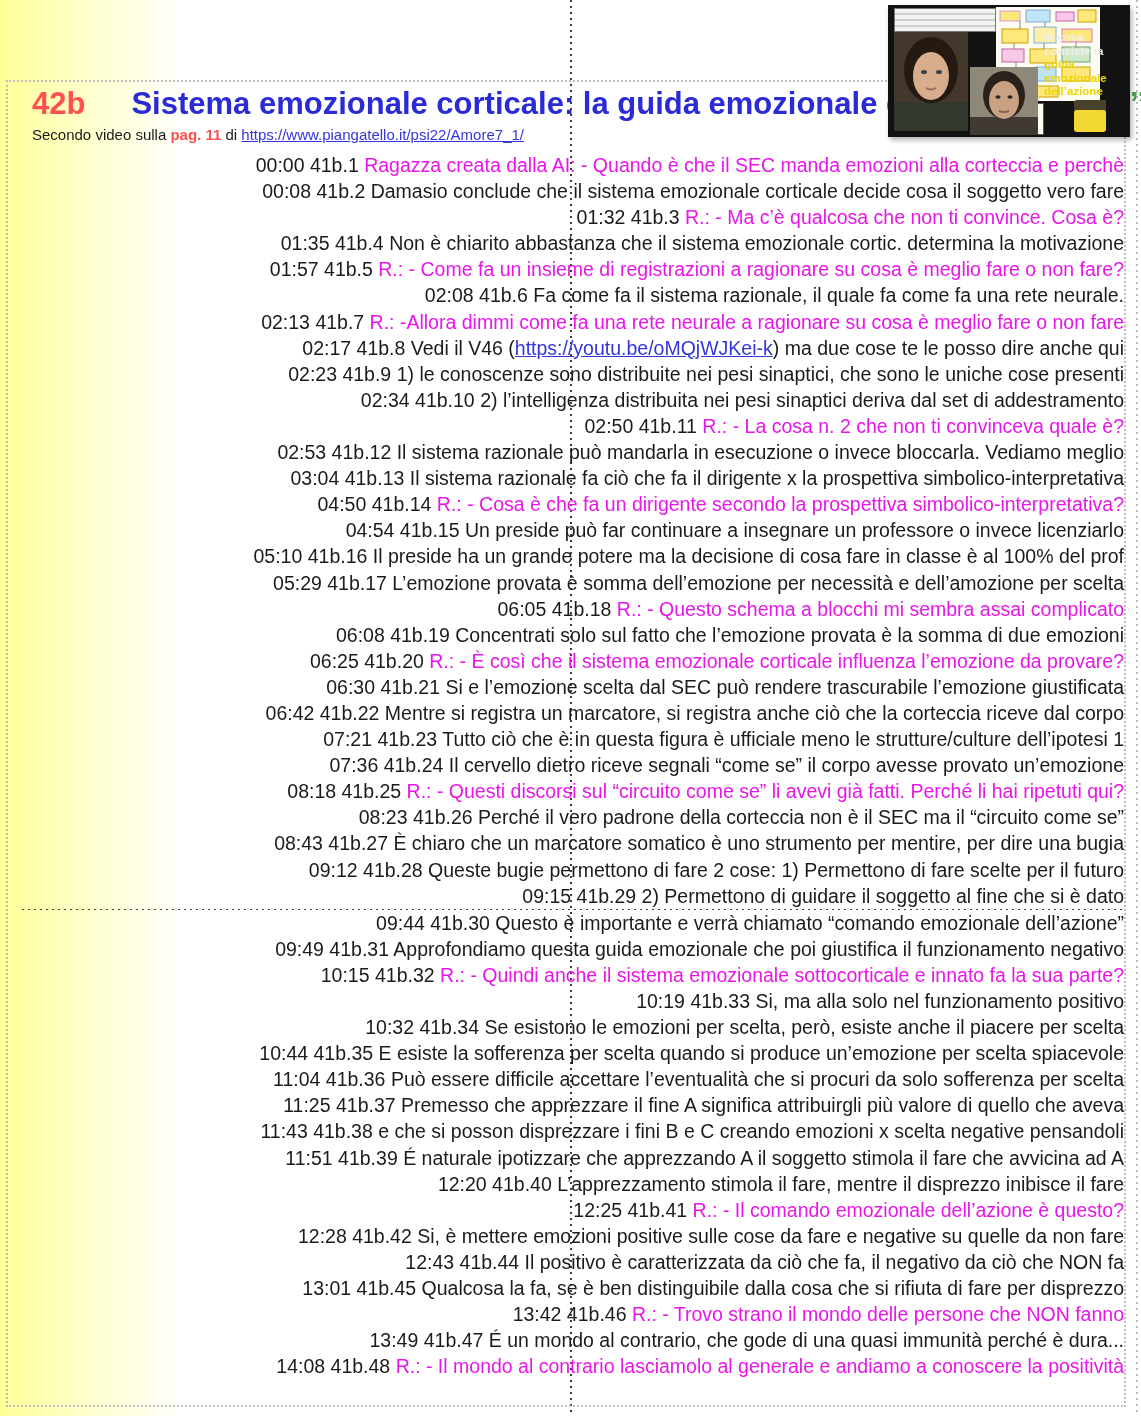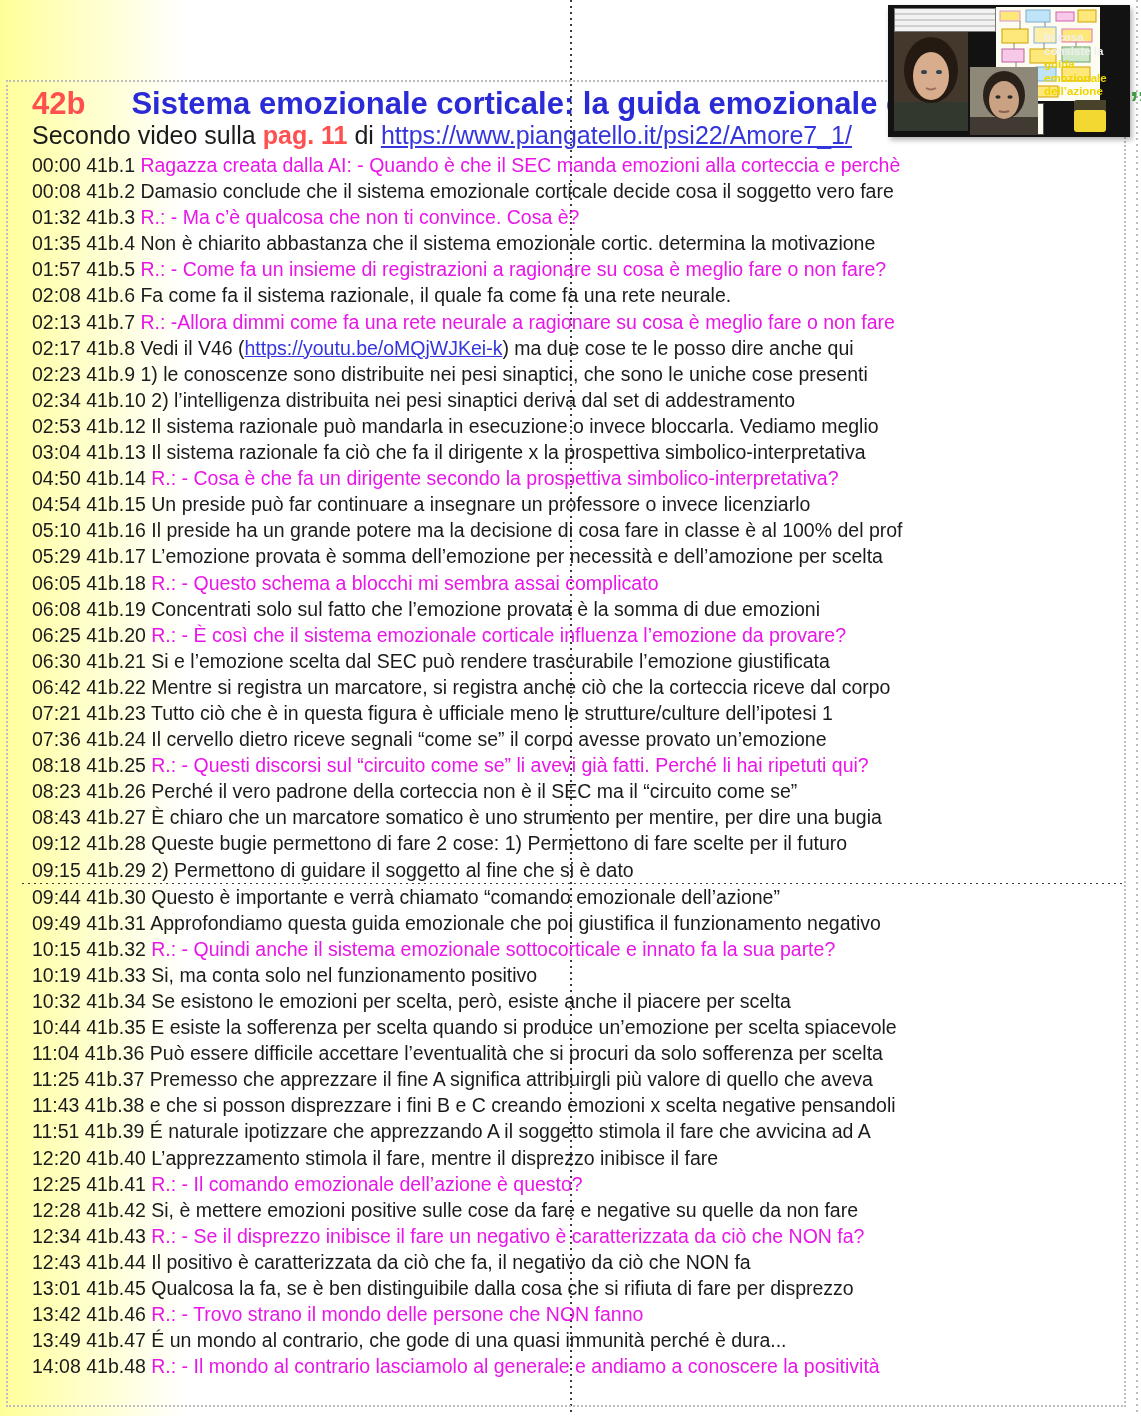--- a/index.html
+++ b/index.html
@@ -13,25 +13,25 @@
          background:repeating-linear-gradient(180deg,#bdbdbd 0 2px,transparent 2px 6px);}
   .pagebreak-h{height:1px;width:1100px;margin-left:-10px;
          background:repeating-linear-gradient(90deg,#3c3c3c 0 2px,transparent 2px 6px);}
   
   .content-box{position:absolute;left:6px;top:80px;width:1120px;height:1327px;
          border:2px dotted #bdbdbd;box-sizing:border-box;padding:6px 0 0 24px;}
   .title-line{white-space:nowrap;font-weight:bold;font-size:31px;line-height:32px;}
   .code{color:#ff4f4f;margin-right:46px;}
   .title{color:#2a2ad6;}
   .duration{color:#47a447;margin-left:8px;}
-  .subtitle-line{white-space:nowrap;font-size:25px;line-height:30px;color:#1b1b1b;}
+  .subtitle-line{white-space:nowrap;font-size:15px;line-height:30px;color:#1b1b1b;}
   .pageref{color:#ff4f4f;font-weight:bold;}
   a.hlink,.txt a{color:#3535dd;text-decoration:underline;cursor:pointer;}
   
-  .transcript{margin-top:2px;}
+  .transcript{margin-top:2px;text-align:right;}
   .row{height:26.1px;white-space:nowrap;font-size:19.5px;line-height:26.1px;color:#1b1b1b;}
   .ts{color:#1b1b1b;}
   .txt.q{color:#e816e8;}
   .txt.s{color:#1b1b1b;}
   
   .thumb{position:absolute;left:888px;top:5px;width:242px;height:132px;background:#121212;
          z-index:5;box-shadow:2px 3px 5px rgba(0,0,0,.3);}
   .thumb *{position:absolute;}
   .sheet{left:6px;top:3px;width:100px;height:22px;background:
          repeating-linear-gradient(180deg,#f2f2f2 0 4px,#cfcfcf 4px 6px);border:1px solid #777;}
@@ -68,20 +68,21 @@
         <div class="row"><span class="ts">00:00 41b.1 </span><span class="txt q">Ragazza creata dalla AI: - Quando è che il SEC manda emozioni alla corteccia e perchè</span></div>
         <div class="row"><span class="ts">00:08 41b.2 </span><span class="txt s">Damasio conclude che il sistema emozionale corticale decide cosa il soggetto vero fare</span></div>
         <div class="row"><span class="ts">01:32 41b.3 </span><span class="txt q">R.: - Ma c’è qualcosa che non ti convince. Cosa è?</span></div>
         <div class="row"><span class="ts">01:35 41b.4 </span><span class="txt s">Non è chiarito abbastanza che il sistema emozionale cortic. determina la motivazione</span></div>
         <div class="row"><span class="ts">01:57 41b.5 </span><span class="txt q">R.: - Come fa un insieme di registrazioni a ragionare su cosa è meglio fare o non fare?</span></div>
         <div class="row"><span class="ts">02:08 41b.6 </span><span class="txt s">Fa come fa il sistema razionale, il quale fa come fa una rete neurale.</span></div>
         <div class="row"><span class="ts">02:13 41b.7 </span><span class="txt q">R.: -Allora dimmi come fa una rete neurale a ragionare su cosa è meglio fare o non fare</span></div>
         <div class="row"><span class="ts">02:17 41b.8 </span><span class="txt s">Vedi il V46 (<a href="#">https://youtu.be/oMQjWJKei-k</a>) ma due cose te le posso dire anche qui</span></div>
         <div class="row"><span class="ts">02:23 41b.9 </span><span class="txt s">1) le conoscenze sono distribuite nei pesi sinaptici, che sono le uniche cose presenti</span></div>
         <div class="row"><span class="ts">02:34 41b.10 </span><span class="txt s">2) l’intelligenza distribuita nei pesi sinaptici deriva dal set di addestramento</span></div>
+        <div class="row"><span class="ts">02:50 41b.11 </span><span class="txt q">R.: - La cosa n. 2 che non ti convinceva quale è?</span></div>
         <div class="row"><span class="ts">02:53 41b.12 </span><span class="txt s">Il sistema razionale può mandarla in esecuzione o invece bloccarla. Vediamo meglio</span></div>
         <div class="row"><span class="ts">03:04 41b.13 </span><span class="txt s">Il sistema razionale fa ciò che fa il dirigente x la prospettiva simbolico-interpretativa</span></div>
         <div class="row"><span class="ts">04:50 41b.14 </span><span class="txt q">R.: - Cosa è che fa un dirigente secondo la prospettiva simbolico-interpretativa?</span></div>
         <div class="row"><span class="ts">04:54 41b.15 </span><span class="txt s">Un preside può far continuare a insegnare un professore o invece licenziarlo</span></div>
         <div class="row"><span class="ts">05:10 41b.16 </span><span class="txt s">Il preside ha un grande potere ma la decisione di cosa fare in classe è al 100% del prof</span></div>
         <div class="row"><span class="ts">05:29 41b.17 </span><span class="txt s">L’emozione provata è somma dell’emozione per necessità e dell’amozione per scelta</span></div>
         <div class="row"><span class="ts">06:05 41b.18 </span><span class="txt q">R.: - Questo schema a blocchi mi sembra assai complicato</span></div>
         <div class="row"><span class="ts">06:08 41b.19 </span><span class="txt s">Concentrati solo sul fatto che l’emozione provata è la somma di due emozioni</span></div>
         <div class="row"><span class="ts">06:25 41b.20 </span><span class="txt q">R.: - È così che il sistema emozionale corticale influenza l’emozione da provare?</span></div>
         <div class="row"><span class="ts">06:30 41b.21 </span><span class="txt s">Si e l’emozione scelta dal SEC può rendere trascurabile l’emozione giustificata</span></div>
@@ -90,31 +91,30 @@
         <div class="row"><span class="ts">07:36 41b.24 </span><span class="txt s">Il cervello dietro riceve segnali “come se” il corpo avesse provato un’emozione</span></div>
         <div class="row"><span class="ts">08:18 41b.25 </span><span class="txt q">R.: - Questi discorsi sul “circuito come se” li avevi già fatti. Perché li hai ripetuti qui?</span></div>
         <div class="row"><span class="ts">08:23 41b.26 </span><span class="txt s">Perché il vero padrone della corteccia non è il SEC ma il “circuito come se”</span></div>
         <div class="row"><span class="ts">08:43 41b.27 </span><span class="txt s">È chiaro che un marcatore somatico è uno strumento per mentire, per dire una bugia</span></div>
         <div class="row"><span class="ts">09:12 41b.28 </span><span class="txt s">Queste bugie permettono di fare 2 cose: 1) Permettono di fare scelte per il futuro</span></div>
         <div class="row"><span class="ts">09:15 41b.29 </span><span class="txt s">2) Permettono di guidare il soggetto al fine che si è dato</span></div>
         <div class="pagebreak-h"></div>
         <div class="row"><span class="ts">09:44 41b.30 </span><span class="txt s">Questo è importante e verrà chiamato “comando emozionale dell’azione”</span></div>
         <div class="row"><span class="ts">09:49 41b.31 </span><span class="txt s">Approfondiamo questa guida emozionale che poi giustifica il funzionamento negativo</span></div>
         <div class="row"><span class="ts">10:15 41b.32 </span><span class="txt q">R.: - Quindi anche il sistema emozionale sottocorticale e innato fa la sua parte?</span></div>
-        <div class="row"><span class="ts">10:19 41b.33 </span><span class="txt s">Si, ma conta solo nel funzionamento positivo</span></div>
+        <div class="row"><span class="ts">10:19 41b.33 </span><span class="txt s">Si, ma alla solo nel funzionamento positivo</span></div>
         <div class="row"><span class="ts">10:32 41b.34 </span><span class="txt s">Se esistono le emozioni per scelta, però, esiste anche il piacere per scelta</span></div>
         <div class="row"><span class="ts">10:44 41b.35 </span><span class="txt s">E esiste la sofferenza per scelta quando si produce un’emozione per scelta spiacevole</span></div>
         <div class="row"><span class="ts">11:04 41b.36 </span><span class="txt s">Può essere difficile accettare l’eventualità che si procuri da solo sofferenza per scelta</span></div>
         <div class="row"><span class="ts">11:25 41b.37 </span><span class="txt s">Premesso che apprezzare il fine A significa attribuirgli più valore di quello che aveva</span></div>
         <div class="row"><span class="ts">11:43 41b.38 </span><span class="txt s">e che si posson disprezzare i fini B e C creando emozioni x scelta negative pensandoli</span></div>
         <div class="row"><span class="ts">11:51 41b.39 </span><span class="txt s">É naturale ipotizzare che apprezzando A il soggetto stimola il fare che avvicina ad A</span></div>
         <div class="row"><span class="ts">12:20 41b.40 </span><span class="txt s">L’apprezzamento stimola il fare, mentre il disprezzo inibisce il fare</span></div>
         <div class="row"><span class="ts">12:25 41b.41 </span><span class="txt q">R.: - Il comando emozionale dell’azione è questo?</span></div>
         <div class="row"><span class="ts">12:28 41b.42 </span><span class="txt s">Si, è mettere emozioni positive sulle cose da fare e negative su quelle da non fare</span></div>
-        <div class="row"><span class="ts">12:34 41b.43 </span><span class="txt q">R.: - Se il disprezzo inibisce il fare un negativo è caratterizzata da ciò che NON fa?</span></div>
         <div class="row"><span class="ts">12:43 41b.44 </span><span class="txt s">Il positivo è caratterizzata da ciò che fa, il negativo da ciò che NON fa</span></div>
         <div class="row"><span class="ts">13:01 41b.45 </span><span class="txt s">Qualcosa la fa, se è ben distinguibile dalla cosa che si rifiuta di fare per disprezzo</span></div>
         <div class="row"><span class="ts">13:42 41b.46 </span><span class="txt q">R.: - Trovo strano il mondo delle persone che NON fanno</span></div>
         <div class="row"><span class="ts">13:49 41b.47 </span><span class="txt s">É un mondo al contrario, che gode di una quasi immunità perché è dura...</span></div>
         <div class="row"><span class="ts">14:08 41b.48 </span><span class="txt q">R.: - Il mondo al contrario lasciamolo al generale e andiamo a conoscere la positività</span></div>
       </div>
   </div>
 
   <div class="thumb">
     <div class="sheet"></div>

